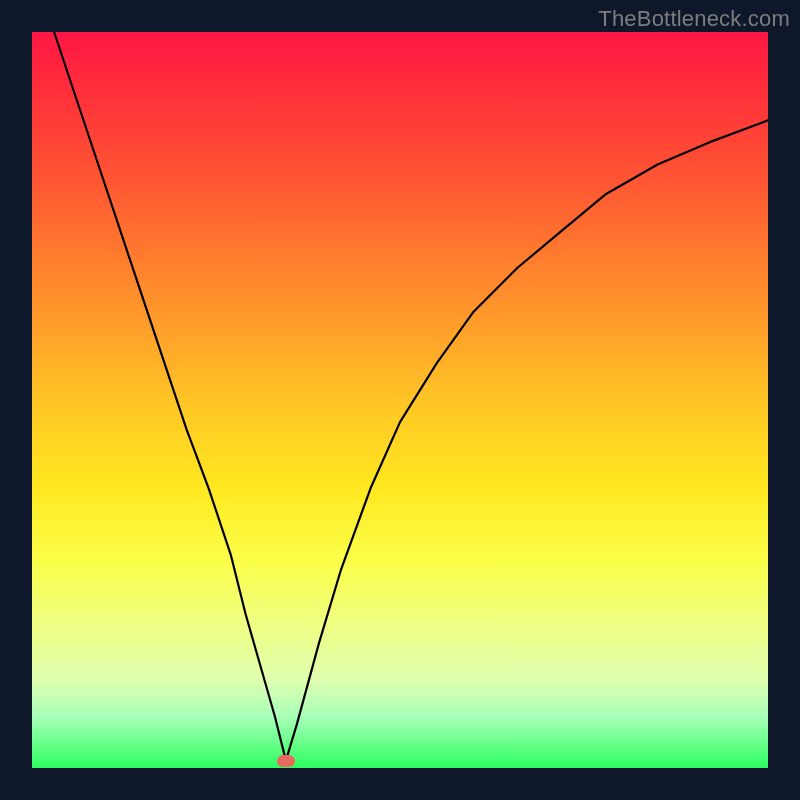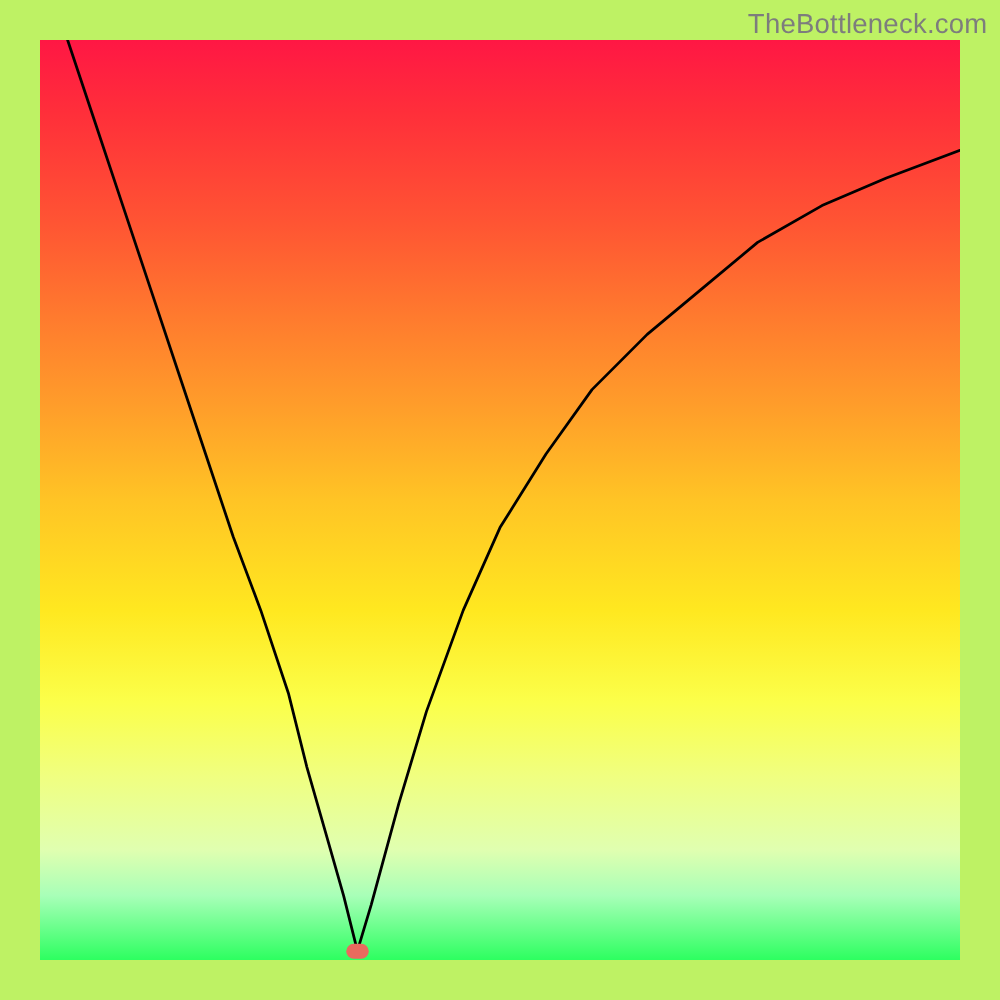--- a/index.html
+++ b/index.html
@@ -9,21 +9,21 @@
     background: #000;
     position: relative;
     font-family: Arial, sans-serif;
   }
   .outer {
     position: absolute;
     top: 0;
     left: 0;
     width: 800px;
     height: 800px;
-    background: #bef264;
+    background: #0f172a;
   }
   .plot-area {
     position: absolute;
     top: 32px;
     left: 32px;
     width: 736px;
     height: 736px;
     background: linear-gradient(to bottom,
       #ff1744 0%,
       #ff2f3a 8%,

